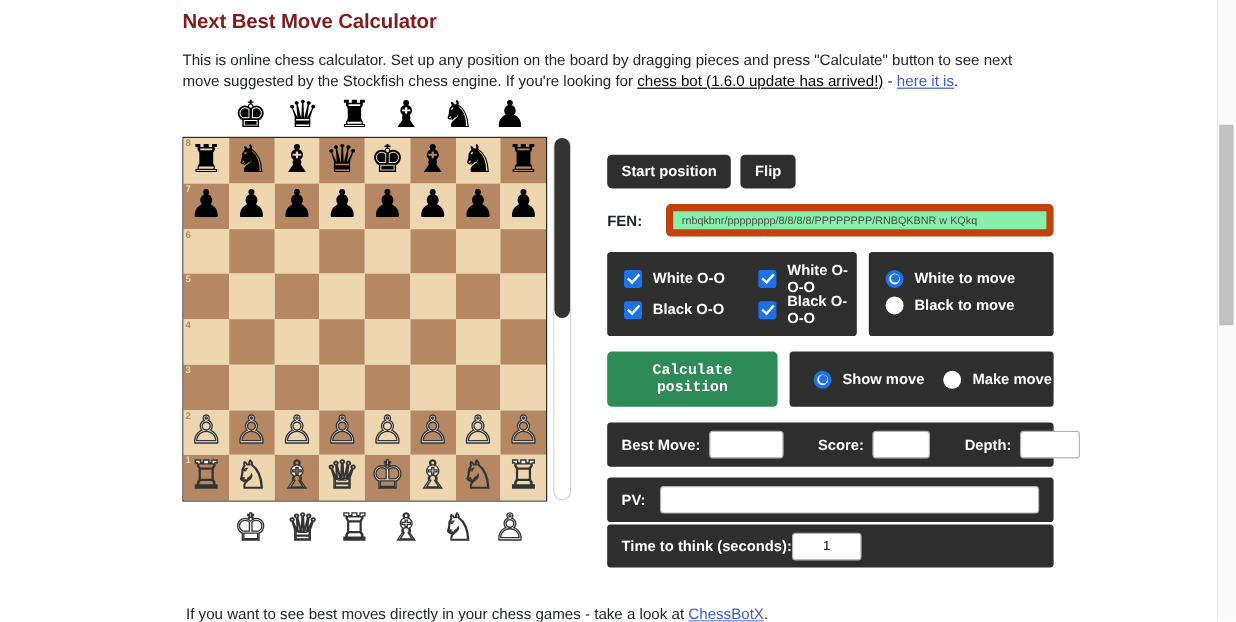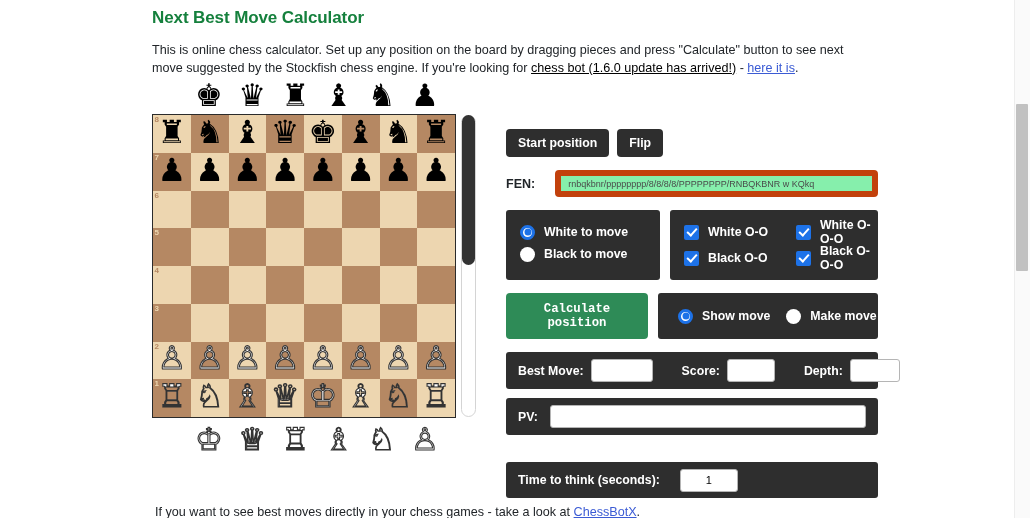--- a/index.html
+++ b/index.html
@@ -32,21 +32,21 @@
     border-radius: 1px;
   }
 
   
   #page-title {
     position: absolute;
     left: 152px; top: -3px;
     font-size: 17px;
     font-weight: bold;
     letter-spacing: -0.1px;
-    color: #15803d;
+    color: #7f1d1d;
   }
   #intro-paragraph {
     position: absolute;
     left: 152px; top: 28px;
     width: 714px;
     font-size: 12.6px;
     line-height: 18px;
     color: #212529;
   }
   .link-red { color: #000000; }
@@ -282,23 +282,23 @@
     border: 1px solid #b5b5b5;
     border-radius: 3px;
     background: #fff;
     font-size: 11px;
     padding: 0 5px;
     box-sizing: border-box;
     font-family: "Liberation Sans", sans-serif;
   }
 
   #panel-time {
-    margin-top: 27px;
+    margin-top: 2px;
     display: flex; align-items: center;
-    gap: 20px;
+    gap: 0;
     padding: 7px 12px;
     box-sizing: border-box;
     height: 36px;
   }
   #time-input {
     width: 58px; height: 23px;
     border: 1px solid #b5b5b5;
     border-radius: 3px;
     background: #fff;
     font-size: 11px;
@@ -500,50 +500,50 @@
       <button class="btn-dark">Start position</button>
       <button class="btn-dark">Flip</button>
     </div>
 
   <div id="fen-row">
     <span id="fen-label">FEN:</span>
     <input id="fen-input" type="text" value="rnbqkbnr/pppppppp/8/8/8/8/PPPPPPPP/RNBQKBNR w KQkq" style="">
   </div>
 
   <div id="row-turn-castling">
-    <div class="panel" id="panel-turn">
-        <div class="opt">
-          <span class="radio on"></span>
-          <span>White to move</span>
-        </div>
-        <div class="opt">
-          <span class="radio"></span>
-          <span>Black to move</span>
-        </div>
-      </div>
     <div class="panel" id="panel-castling">
       <div class="castle-grid" id="castle-grid">
           <div class="opt">
             <span class="checkbox"></span>
             <span>White O-O</span>
           </div>
           <div class="opt">
             <span class="checkbox"></span>
             <span>White O-O-O</span>
           </div>
           <div class="opt">
             <span class="checkbox"></span>
             <span>Black O-O</span>
           </div>
           <div class="opt">
             <span class="checkbox"></span>
             <span>Black O-O-O</span>
           </div>
         </div>
     </div>
+    <div class="panel" id="panel-turn">
+        <div class="opt">
+          <span class="radio on"></span>
+          <span>White to move</span>
+        </div>
+        <div class="opt">
+          <span class="radio"></span>
+          <span>Black to move</span>
+        </div>
+      </div>
   </div>
 
   <div id="row-calc">
     <button id="calculate-button">Calculate position</button>
     <div class="panel" id="panel-movemode">
         <div class="opt">
           <span class="radio on"></span>
           <span>Show move</span>
         </div>
         <div class="opt">

